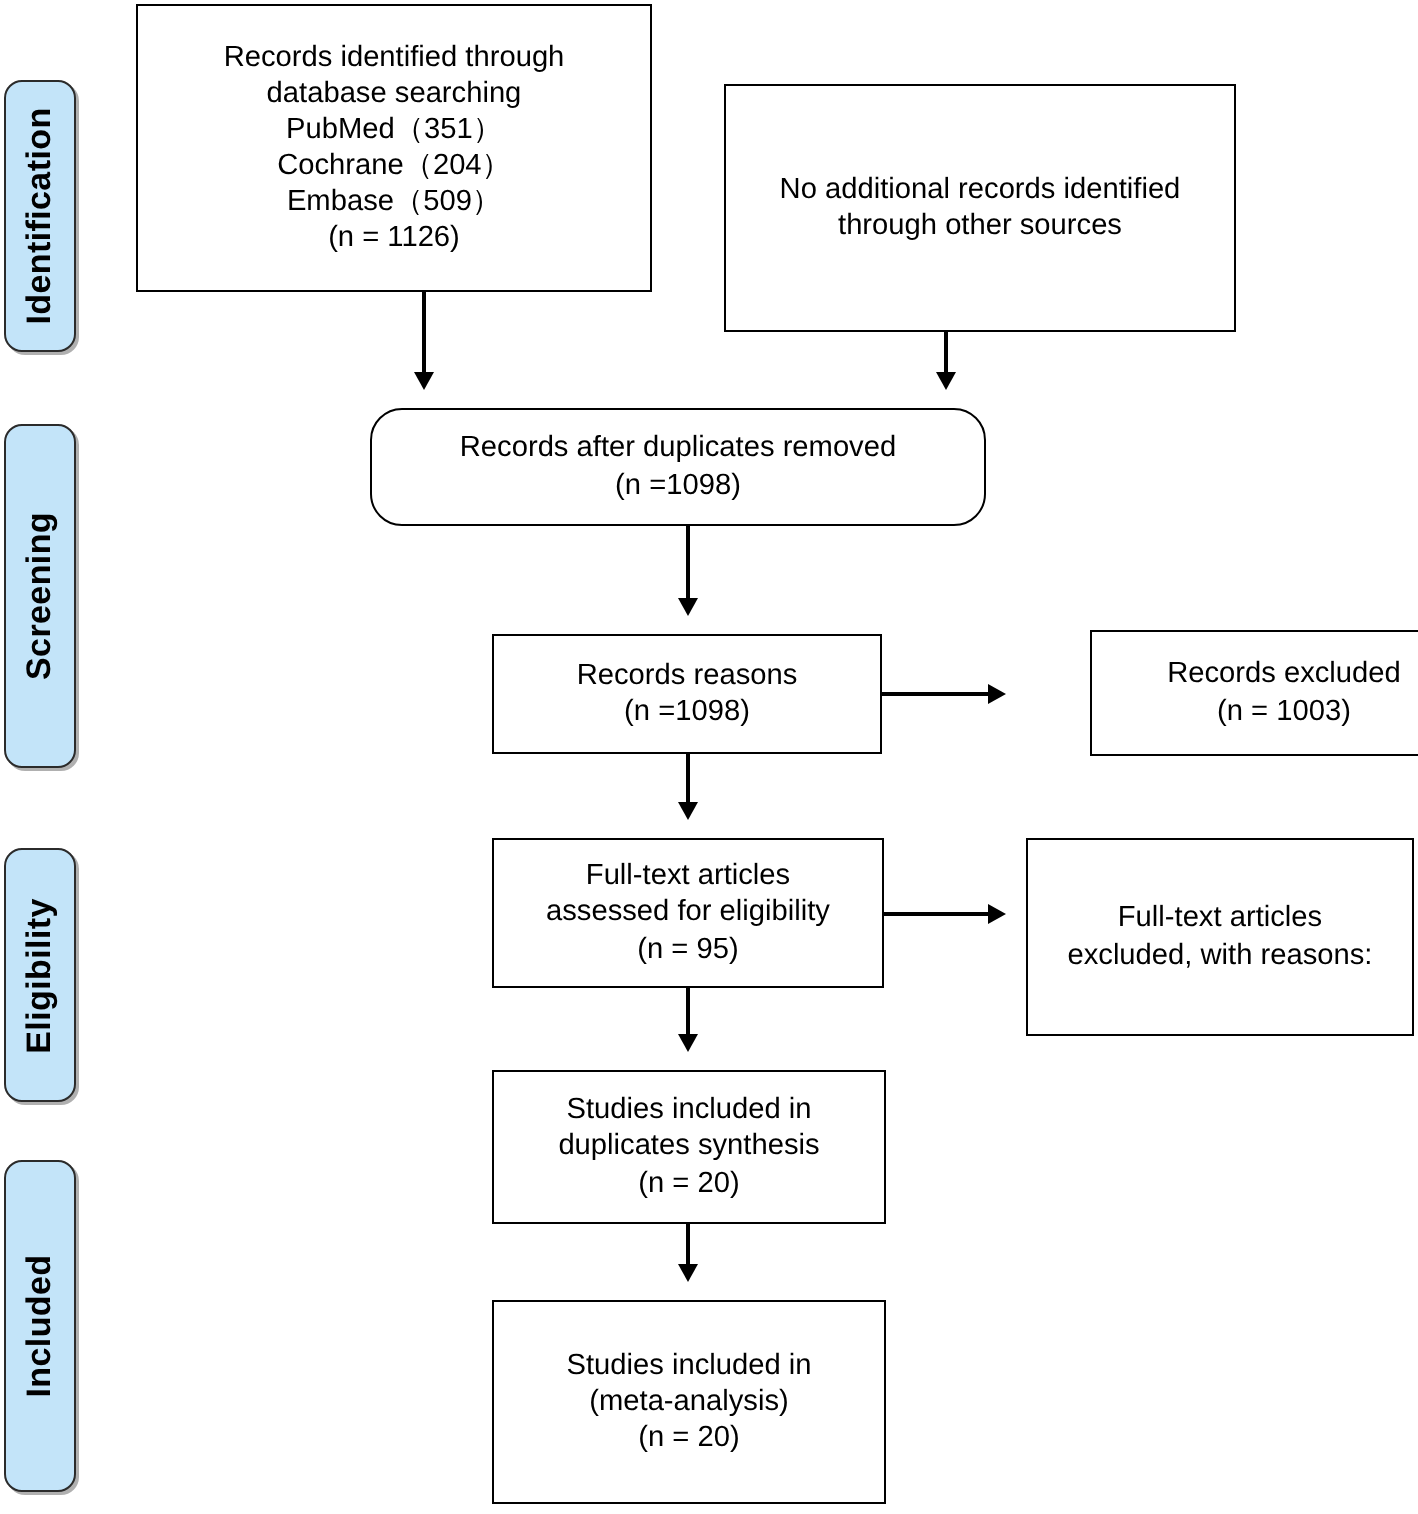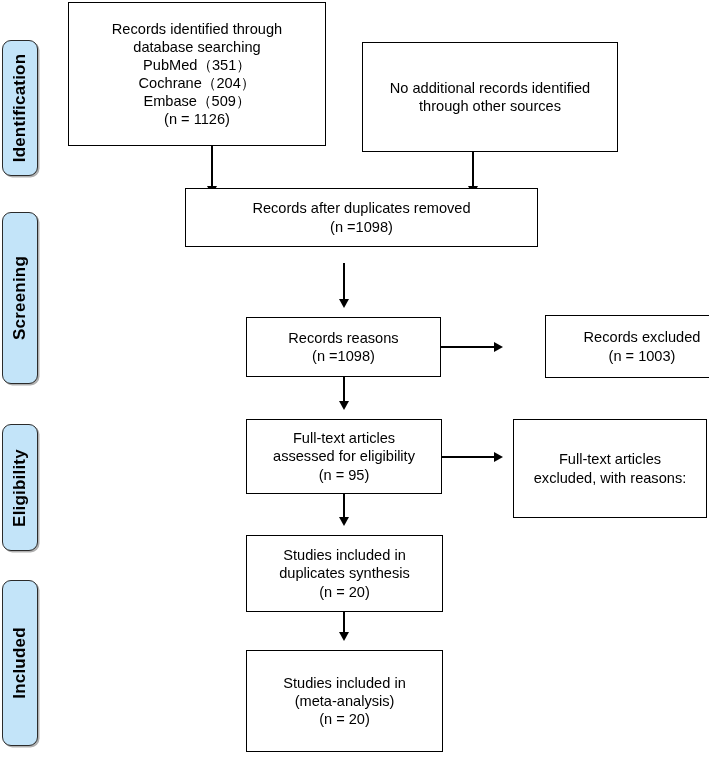--- a/index.html
+++ b/index.html
@@ -146,26 +146,26 @@
 
   <div class="node" style="left: 68px; top: 2px; width: 258px; height: 144px;">
       <span class="ln">Records identified through</span>
       <span class="ln">database searching</span>
       <span class="ln">PubMed（351）</span>
       <span class="ln">Cochrane（204）</span>
       <span class="ln">Embase（509）</span>
       <span class="ln">(n = 1126)</span>
     </div>
 
-  <div class="node" style="left: 362px; top: 42px; width: 256px; height: 110px;">
+  <div class="node" style="left: 362px; top: 42px; width: 256px; height: 124px;">
       <span class="ln">No additional records identified</span>
       <span class="ln">through other sources</span>
     </div>
 
-  <div class="node" style="left: 185px; top: 188px; width: 353px; height: 59px;">
+  <div class="node" style="left: 185px; top: 204px; width: 308px; height: 59px; border-radius: 16px;">
       <span class="ln">Records after duplicates removed</span>
       <span class="ln">(n =1098)</span>
     </div>
 
   <div class="node" style="left: 246px; top: 317px; width: 195px; height: 60px;">
       <span class="ln">Records reasons</span>
       <span class="ln">(n =1098)</span>
     </div>
 
   <div class="node" style="left: 513px; top: 315px; width: 194px; height: 63px; margin-left: 32px;">

